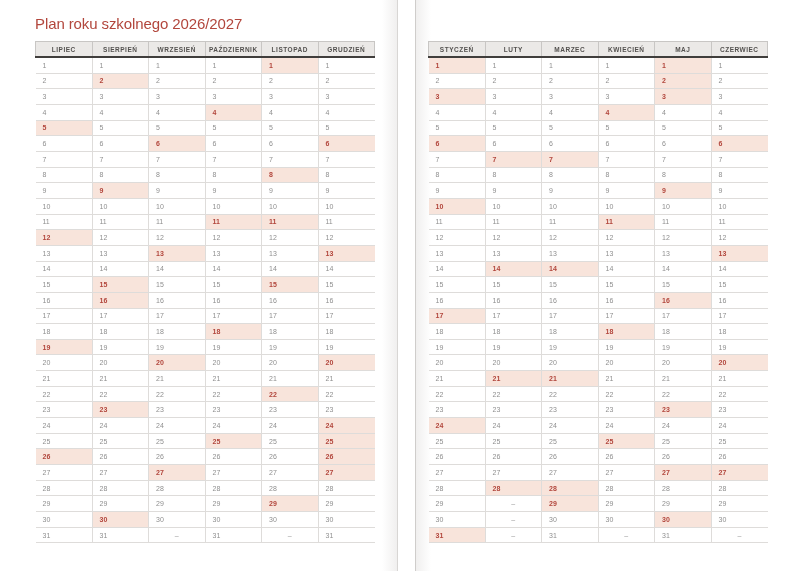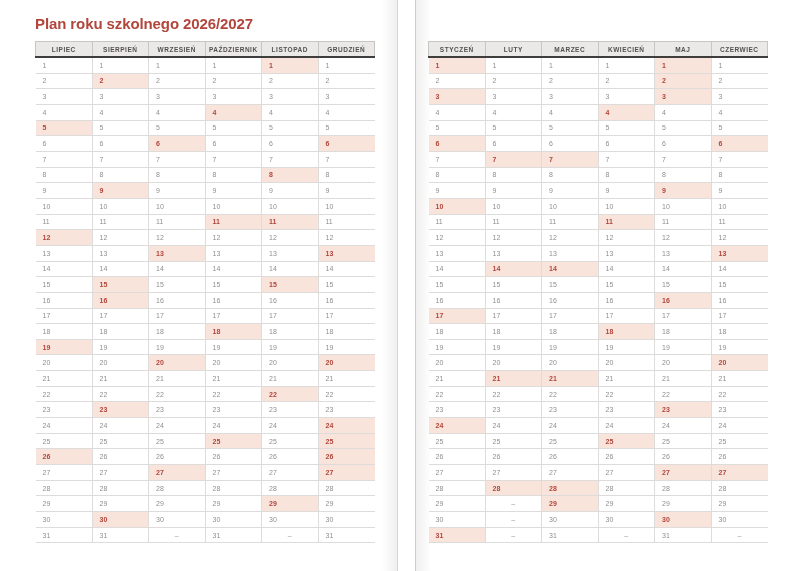--- a/index.html
+++ b/index.html
@@ -2,21 +2,21 @@
 <html style="--accent: #b2463c; --hl: #f8e4db; --day-text: #8f8f8f; --header-text: #53514f; --header-bg: #ebe9e7; --header-dark: #403e3c; --grid: #dedcda; --page-edge: #d8d6d4;"><head>
 <meta charset="utf-8">
 <style>
   html,body{margin:0;padding:0;background:#ffffff;}
   .spread{
     position:relative;width:800px;height:571px;background:#ffffff;overflow:hidden;
     font-family:"Liberation Sans","DejaVu Sans",sans-serif;
   }
   .title{
     position:absolute;left:35px;top:15px;margin:0;
-    font-size:15px;font-weight:bold;letter-spacing:-0.1px;
+    font-size:15px;font-weight:normal;letter-spacing:-0.1px;
     color:var(--accent,#b2463c);
   }
   
   .shade{position:absolute;top:0;height:571px;pointer-events:none;}
   .shade.l{left:382px;width:15px;background:linear-gradient(to right,rgba(110,100,95,0),rgba(110,100,95,0.10));}
   .shade.r{left:416px;width:15px;background:linear-gradient(to right,rgba(110,100,95,0.10),rgba(110,100,95,0));}
   .edge-line{position:absolute;top:0;height:571px;width:1px;}
   .edge-line.l{left:397px;background:var(--page-edge,#d8d6d4);}
   .edge-line.r{left:415px;background:#cfcdcb;}
 

